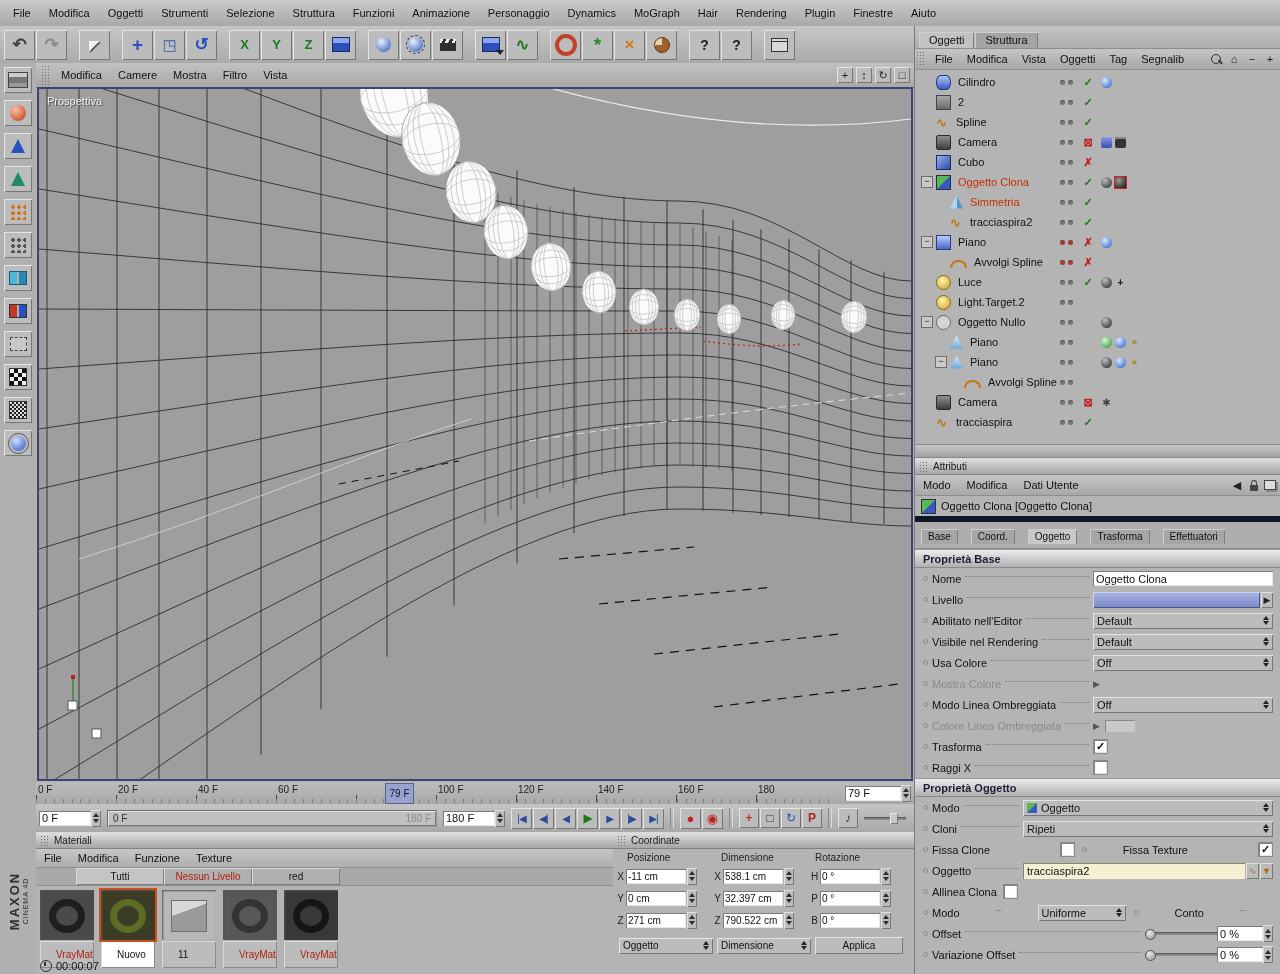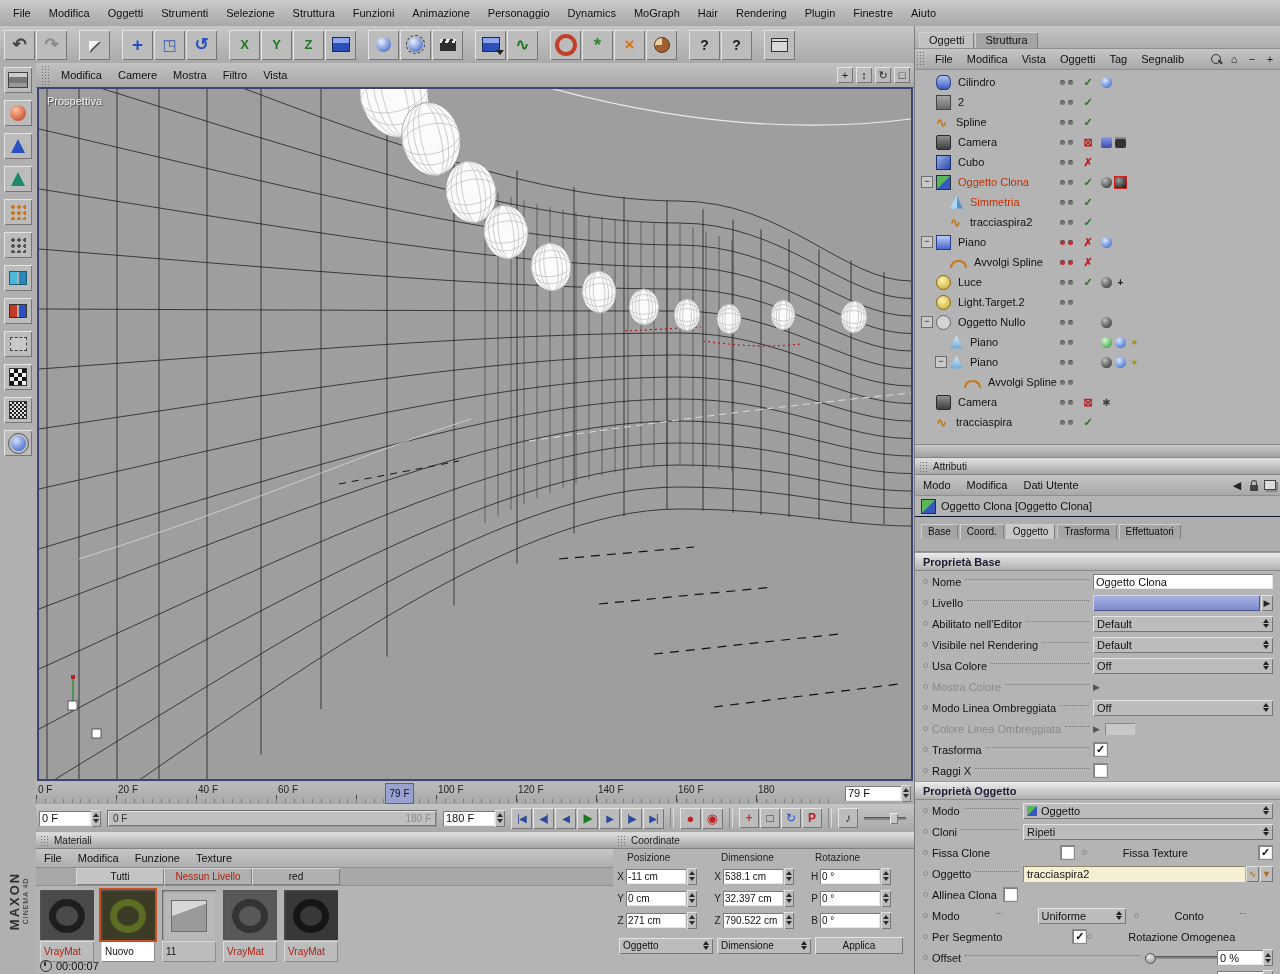--- a/index.html
+++ b/index.html
@@ -154,22 +154,22 @@
   .mthumb[data-thumb="knot-green"]{background:#3c3c26;}
   .mthumb[data-thumb="knot-green"]::before{border-color:#5c6c22;}
   .mthumb[data-thumb="knot-gray"]{background:#585858;}
   .mthumb[data-thumb="knot-gray"]::before{border-color:#333;}
   .mthumb[data-thumb="knot-dark2"]{background:#383838;}
   .mthumb[data-thumb="knot-dark2"]::before{border-color:#151515;}
   .mthumb[data-thumb="cube"]{background:#b8b8b8;}
   .mthumb[data-thumb="cube"]::before{inset:10px 9px 8px 9px;border:1px solid #6e6e6e;border-radius:0;
     background:linear-gradient(160deg,#d8d8d8 35%,#9a9a9a 36%);}
   .mat[data-sel="1"] .mthumb{outline:2px solid #c85020;}
-  .mlabel{height:21px;margin-top:1px;background:#bcbcbc;font-size:10px;display:flex;align-items:center;
-    justify-content:flex-start;padding:0 4px;overflow:hidden;white-space:nowrap;box-shadow:inset 1px 1px 0 #d8d8d8,inset -1px -1px 0 #8a8a8a;}
+  .mlabel{height:27px;margin-top:1px;background:#bcbcbc;font-size:10px;display:flex;align-items:center;
+    justify-content:flex-start;padding:0 16px;overflow:hidden;white-space:nowrap;box-shadow:inset 1px 1px 0 #d8d8d8,inset -1px -1px 0 #8a8a8a;}
   .mlabel[data-style="red"]{color:#b02010;}
   .mat[data-sel="1"] .mlabel{background:#fff;}
   .statusline{position:absolute;left:0;bottom:0;width:100%;height:16px;display:flex;align-items:center;gap:4px;padding:0 4px;}
   .clock-icon{width:10px;height:10px;border-radius:50%;border:1.5px solid #333;position:relative;}
   .clock-icon::before{content:"";position:absolute;left:3px;top:1px;width:1.5px;height:4px;background:#333;}
   .timecode{font-size:11px;color:#111;}
 
   
   .coords{position:absolute;left:613px;top:832px;width:301px;height:142px;background:#b4b4b4;}
   .chead-row{height:16px;display:flex;align-items:center;font-size:10px;color:#222;padding-left:14px;gap:0;}
@@ -244,23 +244,23 @@
   .ttag[data-icon="star"]::before{content:"✶";}
   .ttag[data-icon="film"]{background:#333;border-radius:2px;box-shadow:inset 0 2px 0 #888;}
   .ttag[data-icon="display"]{background:linear-gradient(#8a9af0,#3a4aa8);border-radius:2px;}
   .splitter{height:12px;background:linear-gradient(#c8c8c8,#a0a0a0);border-top:1px solid #888;border-bottom:1px solid #888;}
 
   
   .attrs{position:relative;}
   .amenu{height:20px;display:flex;align-items:center;background:linear-gradient(#c6c6c6,#a8a8a8);border-bottom:1px solid #8e8e8e;}
   .amenu .mitem{padding:0 8px;}
   .aicons{margin-left:auto;display:flex;align-items:center;gap:6px;padding-right:5px;}
-  .atitle{height:20px;display:flex;align-items:center;gap:5px;padding:0 6px;border-bottom:1px solid #0f172a;}
+  .atitle{height:20px;display:flex;align-items:center;gap:5px;padding:0 6px;border-bottom:6px solid #0f172a;}
   .clone-icon{width:13px;height:13px;background:linear-gradient(135deg,#58b858 49%,#3858c0 51%);border:1px solid #234;}
-  .atab-row{height:20px;display:flex;align-items:flex-end;gap:2px;padding:2px 4px 12px 6px;border-bottom:1px solid #8a8a8a;background:#aeaeae;}
+  .atab-row{height:20px;display:flex;align-items:flex-end;gap:13px;padding:2px 4px 4px 6px;border-bottom:1px solid #8a8a8a;background:#aeaeae;}
   .atab{padding:2px 7px;font-size:10px;background:#a6a6a6;box-shadow:inset 1px 1px 0 #cfcfcf,inset -1px 0 0 #7e7e7e;}
   .atab[data-active="1"]{background:#c8c8c8;}
   .asec{height:17px;background:linear-gradient(#ececec,#b0b0b0);border-top:1px solid #9a9a9a;border-bottom:1px solid #8a8a8a;
     display:flex;align-items:center;padding:0 8px;font-weight:bold;color:#1c1c34;}
   .arow{display:flex;align-items:center;height:21px;padding:0 8px 0 8px;}
   .adot{flex:0 0 9px;}
   .adot::before{content:"";display:block;width:3px;height:3px;border:1px solid #8a8a8a;border-radius:50%;}
   .alabel{white-space:nowrap;}
   .alabel.dis{color:#8a8a8a;}
   .alead{flex:1;border-bottom:1px dotted #7a7a7a;margin:0 4px 4px 4px;min-width:6px;}
@@ -1364,34 +1364,20 @@
             <span class="adot" data-name="keyframe-dot-icon"></span>
             <span class="alabel">Conto</span>
             <span class="alead"></span>
           <input class="afield sunken" readonly="" data-name="conto-input" value="35" style="">
           <span class="sp" data-name="conto-stepper">
               <i class="up"></i>
               <i class="dn"></i>
             </span>
           </span>
       </div>
-      <div class="arow" data-name="attr-row-segmento-rotazione">
-        <span class="adot" data-name="keyframe-dot-icon"></span>
-        <span class="half">
-            <span class="alabel">Per Segmento</span>
-            <span style="width:6px;"></span>
-            <span class="acb" data-checked="1" data-name="per-segmento-checkbox"></span>
-          </span>
-        <span class="half">
-            <span class="adot" data-name="keyframe-dot-icon"></span>
-            <span class="alabel">Rotazione Omogenea</span>
-            <span style="width:6px;"></span>
-            <span class="acb" data-checked="0" data-name="rotazione-omogenea-checkbox"></span>
-          </span>
-      </div>
       <div class="arow" data-name="attr-row-offset">
         <span class="adot" data-name="keyframe-dot-icon"></span>
         <span class="alabel">Offset</span>
           <span class="alead"></span>
         <span class="aslider" data-name="offset-slider">
             <span class="track"></span>
             <span class="knob"></span>
           </span>
         <input class="afield sunken" readonly="" data-name="offset-input" value="0 %" style="">
         <span class="sp" data-name="offset-stepper">

